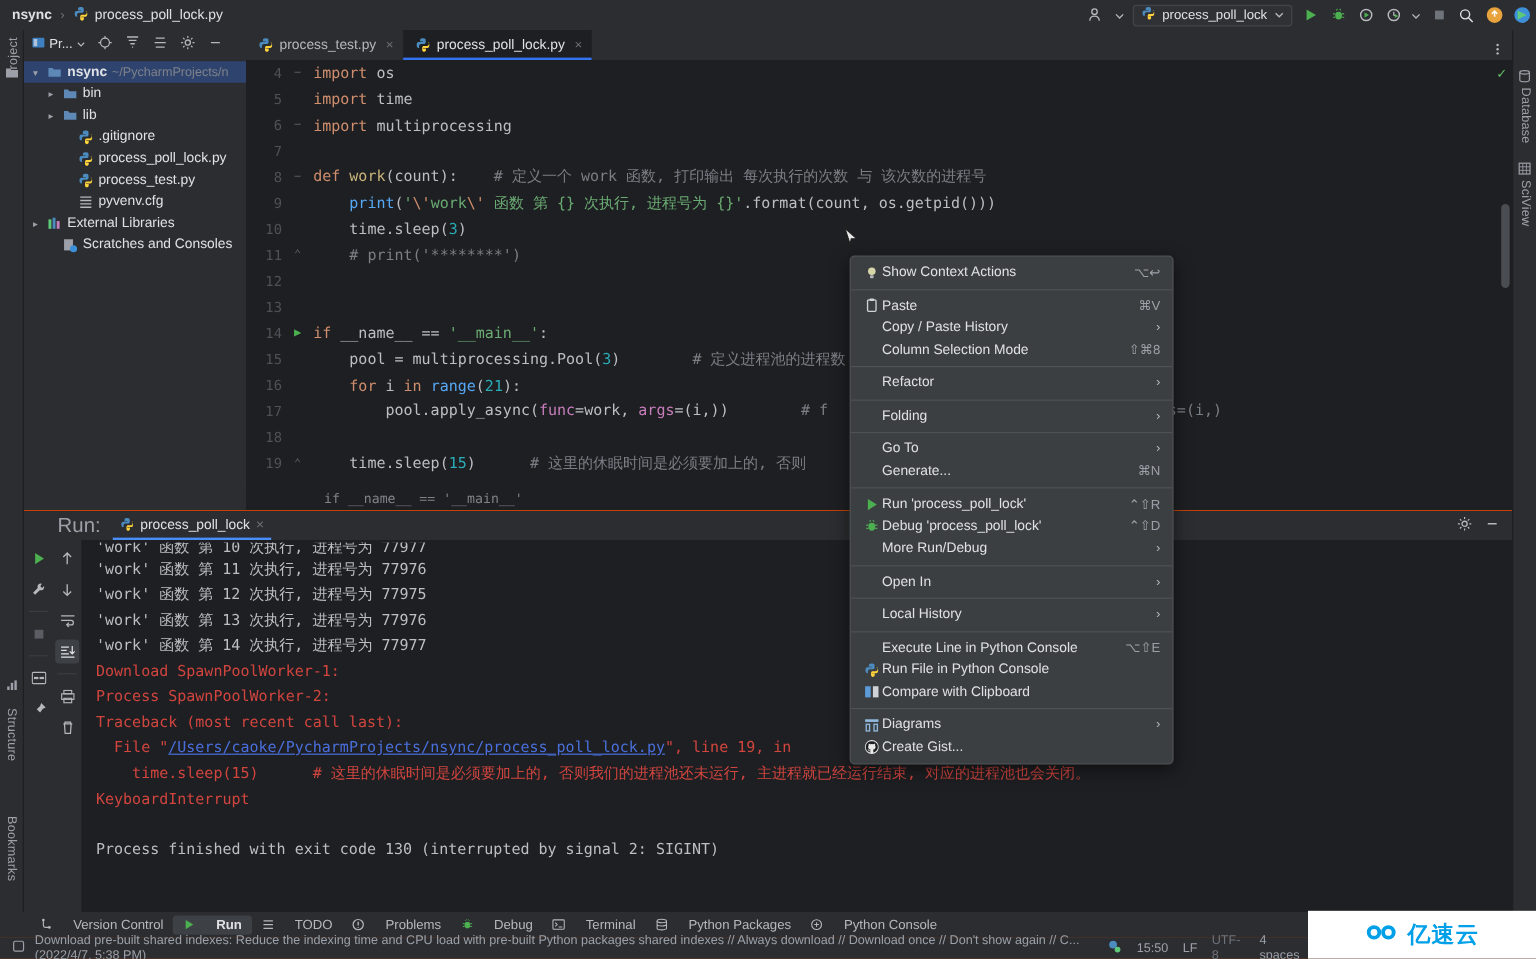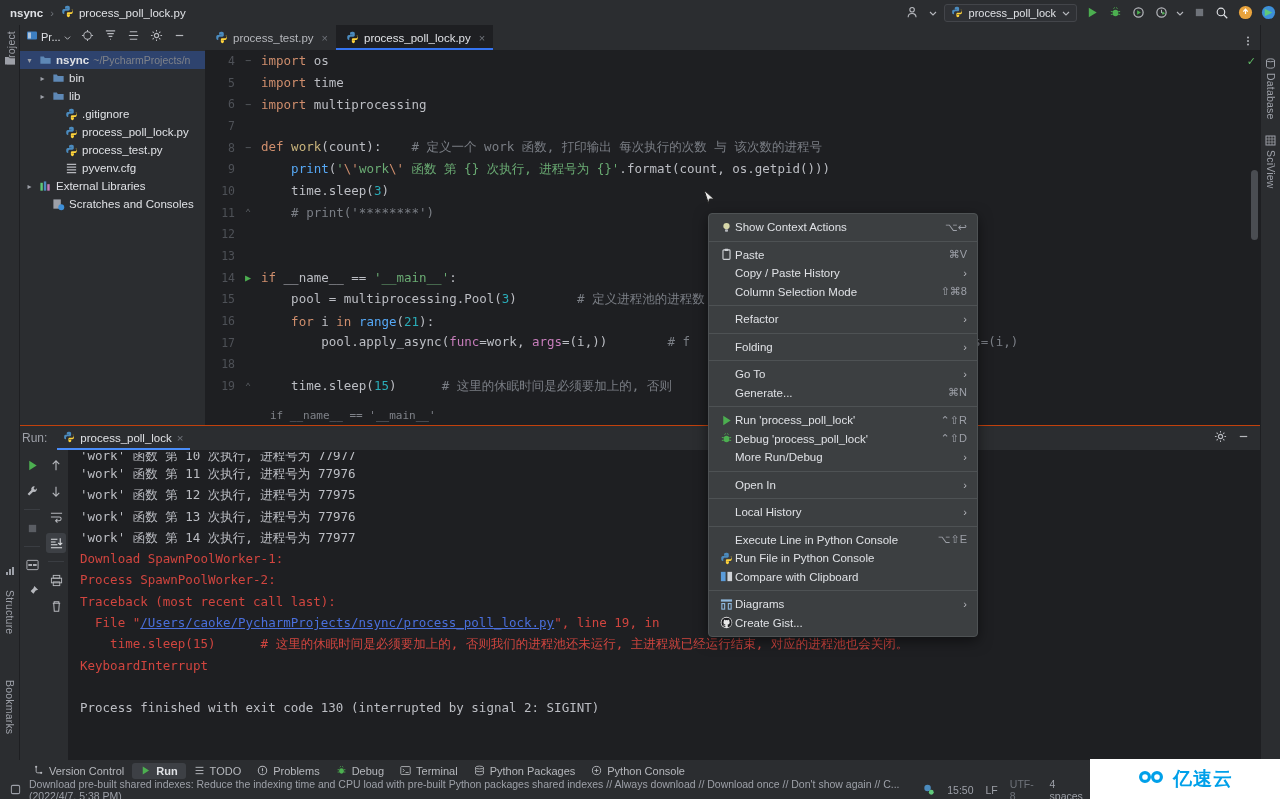--- a/index.html
+++ b/index.html
@@ -75,21 +75,21 @@
   .editor-right { position:absolute; right:0; top:0; width:14px; height:375px; background:#1e1f22; }
   .check { position:absolute; right:4px; top:5px; color:#5fb865; font-size:11px; }
   .scrollthumb { position:absolute; right:2px; top:120px; width:7px; height:70px; background:#4a4d52; border-radius:4px; }
   .breadcrumb-bar { position:absolute; left:205px; top:404px; width:1055px; height:21px; background:#1e1f22;
                     display:flex; align-items:center; padding-left:65px; font-size:11px; color:#7f8289;
                     font-family:"DejaVu Sans Mono",monospace; border-top:1px solid #1e1f22;}
 
   
   .runpanel { position:absolute; left:20px; top:426px; width:1240px; height:334px; background:#1e1f22; }
   .run-header { position:absolute; left:0; top:0; width:1240px; height:24px; background:#2b2d30; display:flex; align-items:center; }
-  .run-label { margin-left:2px; font-size:12px; color:#9da0a8; }
+  .run-label { margin-left:28px; font-size:17px; color:#9da0a8; }
   .run-tab { margin-left:10px; height:24px; display:flex; align-items:center; gap:5px; font-size:11.5px; color:#dfe1e5; position:relative; padding:0 6px;}
   .run-tab:after { content:""; position:absolute; left:0; right:0; bottom:0; height:2px; background:#4a8df8; }
   .run-header-right { margin-left:auto; display:flex; align-items:center; gap:10px; padding-right:10px; color:#9da0a8; }
   .run-toolbar { position:absolute; left:0; top:24px; width:48px; height:310px; background:#2b2d30;
                  display:flex; }
   .rtcol { width:24px; display:flex; flex-direction:column; align-items:center; padding-top:5px; gap:6px; }
   .rtbtn { width:20px; height:20px; display:flex; align-items:center; justify-content:center; border-radius:3px; }
   .rtbtn.on { background:#3d4045; }
   .divline { width:16px; height:1px; background:#3a3d42; margin:2px 0; }
   .console { position:absolute; left:48px; top:24px; width:1192px; height:310px; background:#1e1f22;
@@ -106,21 +106,21 @@
   .mi .micon { width:18px; display:flex; align-items:center; justify-content:center; font-size:11px; }
   .mi .mlabel { flex:1; }
   .mi .macc { color:#9da0a8; font-size:11px; margin-left:10px; }
   .mi .marrow { color:#b6b8bd; font-size:11px; margin-left:10px; }
   .msep { height:1px; background:#4e5254; margin:4px 0; }
   .cursor { position:absolute; left:703px; top:189px; width:14px; height:18px; z-index:60; }
 
   
   .navbar { position:absolute; left:0; top:760px; width:1280px; height:21px; background:#2b2d30;
             display:flex; align-items:center; padding-left:25px; gap:0; }
-  .navitem { display:flex; align-items:center; gap:5px; font-size:11px; color:#b6b8bd; padding:2px 8px; border-radius:3px; }
+  .navitem { display:flex; align-items:center; gap:17px; font-size:11px; color:#b6b8bd; padding:2px 8px; border-radius:3px; }
   .navitem.on { background:#3d4045; color:#dfe1e5; font-weight:bold; }
   .statusbar { position:absolute; left:0; top:781px; width:1280px; height:18px; background:#2b2d30;
                display:flex; align-items:center; padding-left:10px; font-size:10.5px; color:#9da0a8; }
   .status-right { margin-left:auto; display:flex; align-items:center; gap:12px; padding-right:6px; }
   .dim { color:#6f737a; }
 
   .watermark { position:absolute; right:0; bottom:0; width:190px; height:40px; background:#ffffff;
                display:flex; align-items:center; justify-content:center; gap:6px; z-index:80; }
   .wm-text { font-size:19px; color:#00a0e9; font-weight:bold; letter-spacing:1px;}
 </style>

